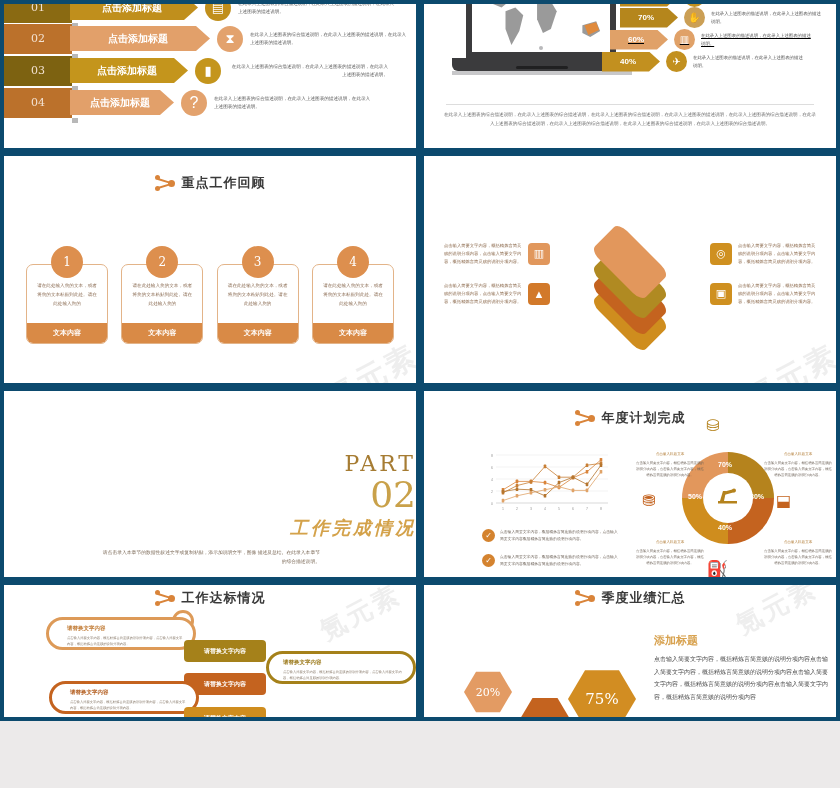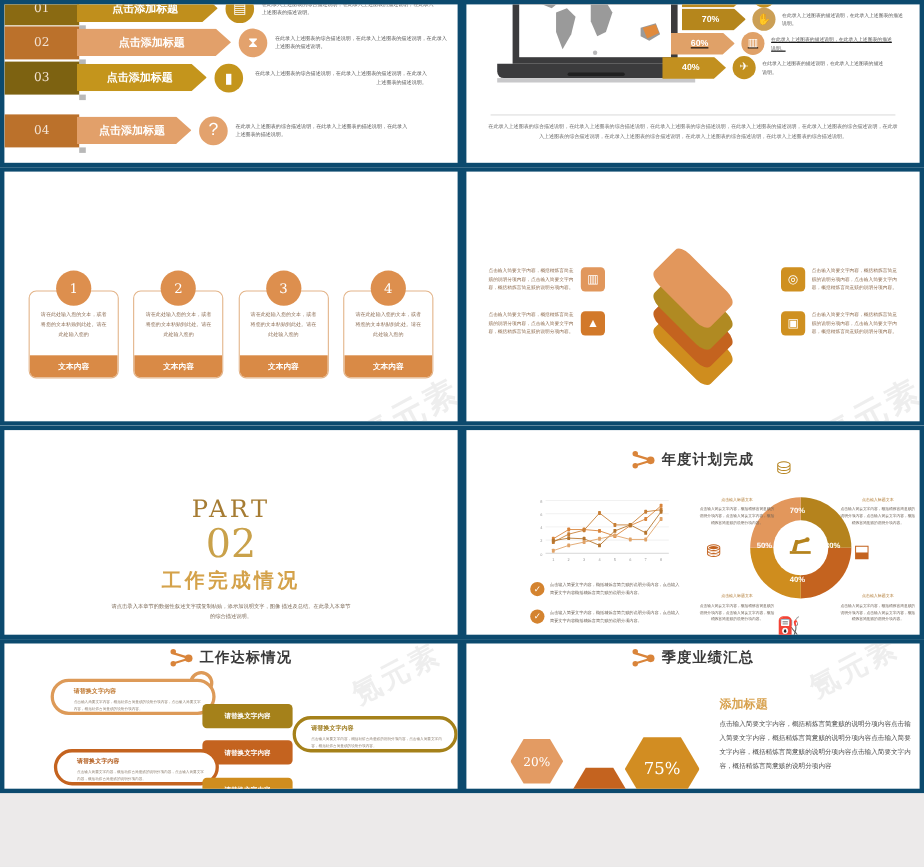--- a/index.html
+++ b/index.html
@@ -92,27 +92,27 @@
 
   
   .layers { position:absolute; left:50%; top:62px; transform:translateX(-50%); width:110px; height:112px; }
   .lyr-d { width:72px; height:72px; position:absolute; left:50%; margin-left:-36px;
            border-radius:12px; transform:rotate(45deg) scaleY(.55); }
   .tb-txt { font-size:4.3px; color:#8c6a4d; line-height:1.85; width:78px; }
   .tb-ic { width:22px; height:22px; border-radius:4px; display:flex; align-items:center;
            justify-content:center; color:#fff; font-size:11px; }
 
   
-  .part-wrap { position:absolute; left:0; right:0; top:60px; text-align:center; }
+  .part-wrap { position:absolute; left:0; right:0; top:60px; text-align:right; }
   .part-w { font-family:"DejaVu Serif","Liberation Serif",serif; font-size:22px; color:#a67c33;
             letter-spacing:3px; }
   .part-n { font-family:"DejaVu Serif","Liberation Serif",serif; font-size:36px; color:#c9a14a;
             line-height:1.05; }
   .part-t { font-family:"DejaVu Serif","Liberation Serif",serif; font-size:18px; color:#d4a24a;
-            font-weight:bold; letter-spacing:3px; margin-top:2px; }
+            font-weight:bold; letter-spacing:3px; margin-top:2px;font-style:italic; }
   .part-s { font-size:4.8px; color:#7c6a58; line-height:2; margin-top:8px; }
 
   
   .chartbox { position:absolute; left:58px; top:60px; width:130px; height:62px; }
   .chk-row { position:absolute; display:flex; gap:5px; align-items:flex-start; }
   .chk { width:13px; height:13px; border-radius:50%; background:#d4832f; color:#fff;
          font-size:8px; display:flex; align-items:center; justify-content:center; flex:0 0 auto; }
   .chk-tx { font-size:3.8px; color:#6d6258; line-height:1.8; width:118px; }
   .donut { position:absolute; left:252px; top:55px; width:104px; height:104px; }
   .dn-lbl { position:absolute; color:#fff; font-size:7px; font-weight:bold; }
@@ -164,21 +164,21 @@
         <div class="arrow-desc">在此录入上述图表的综合描述说明，在此录入上述图表的描述说明，在此录入上述图表的描述说明。</div>
       </div>
 
       <div class="arrow-row" style="top:50px;text-align:right;">
         <div class="num-block" style="background:#7d6211;">03</div>
         <div class="chev" style="background:#c4951c;margin-left:-2px;min-width:118px;">点击添加标题</div>
         <div class="circ-ic" style="background:#c4951c;">▮</div>
         <div class="arrow-desc">在此录入上述图表的综合描述说明，在此录入上述图表的描述说明，在此录入上述图表的描述说明。</div>
       </div>
 
-      <div class="arrow-row" style="top:98px;">
+      <div class="arrow-row" style="top:82px;">
         <div class="num-block" style="background:#bb712b;">04</div>
         <div class="chev" style="background:#e2a06a;margin-left:-2px;min-width:104px;">点击添加标题</div>
         <div class="circ-ic" style="background:#e3a26d;font-size:16px;">?</div>
         <div class="arrow-desc">在此录入上述图表的综合描述说明，在此录入上述图表的描述说明，在此录入上述图表的描述说明。</div>
       </div>
     </div>
 
     <div class="slide s-h">
       <div class="laptop">
         <div class="lt-screen">
@@ -225,20 +225,30 @@
         <div class="pctbar" style="background:#c2901f;">40%</div>
         <div class="sm-ic" style="background:#c2901f;">✈</div>
         <div class="sm-desc">在此录入上述图表的描述说明，在此录入上述图表的描述说明。</div>
       </div>
 
       <div class="divider"></div>
       <div class="para">在此录入上述图表的综合描述说明，在此录入上述图表的综合描述说明，在此录入上述图表的综合描述说明，在此录入上述图表的描述说明，在此录入上述图表的综合描述说明，在此录入上述图表的综合描述说明，在此录入上述图表的综合描述说明，在此录入上述图表的综合描述说明，在此录入上述图表的综合描述说明。</div>
     </div>
 
     <div class="slide s-m">
+      <div class="stitle">
+        <span class="node-icon">
+            <s class="l1"></s>
+            <s class="l2"></s>
+            <i class="a"></i>
+            <i class="b"></i>
+            <i class="c"></i>
+          </span>
+        <span class="txt">重点工作回顾</span>
+      </div>
       <div class="cards">
         <div class="card">
           <div class="card-badge">1</div>
           <div class="card-body">
             <div class="card-txt">请在此处输入您的文本，或者将您的文本粘贴到此处。请在此处输入您的</div>
             <div class="card-foot">文本内容</div>
           </div>
         </div>
         <div class="card">
           <div class="card-badge">2</div>

